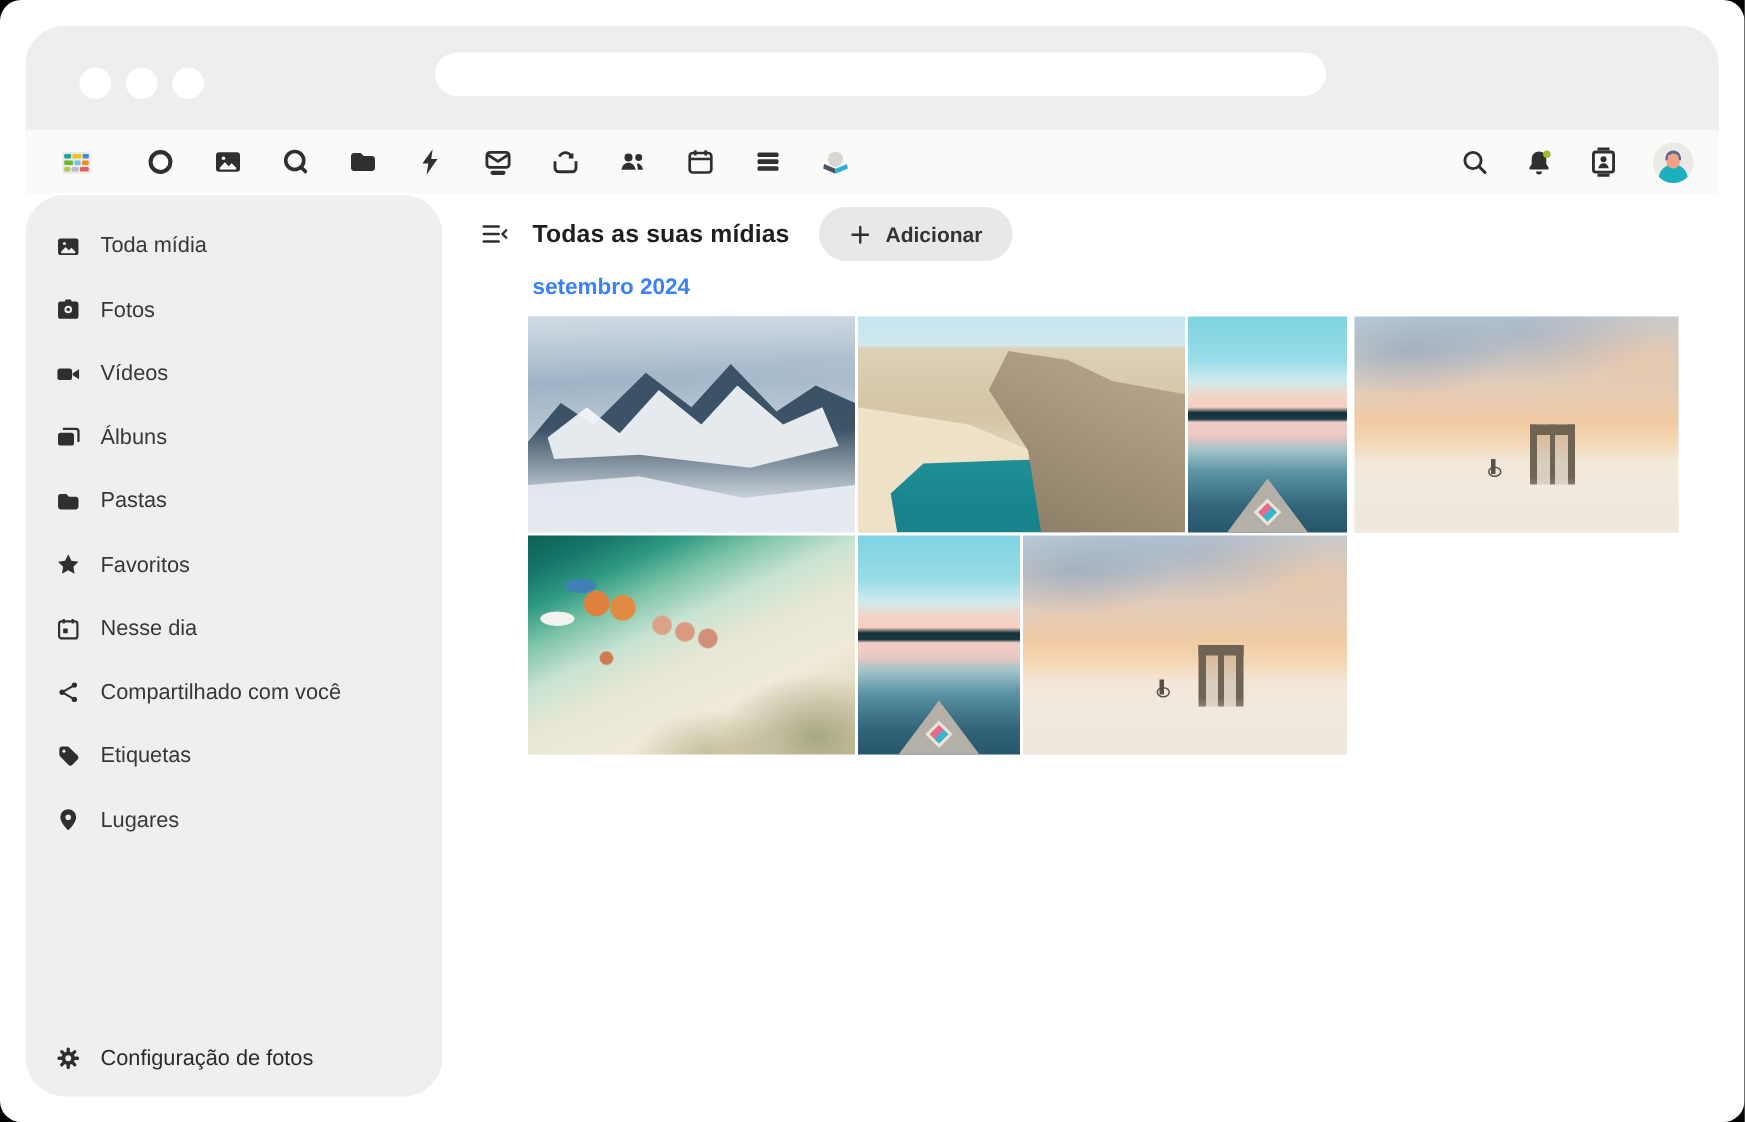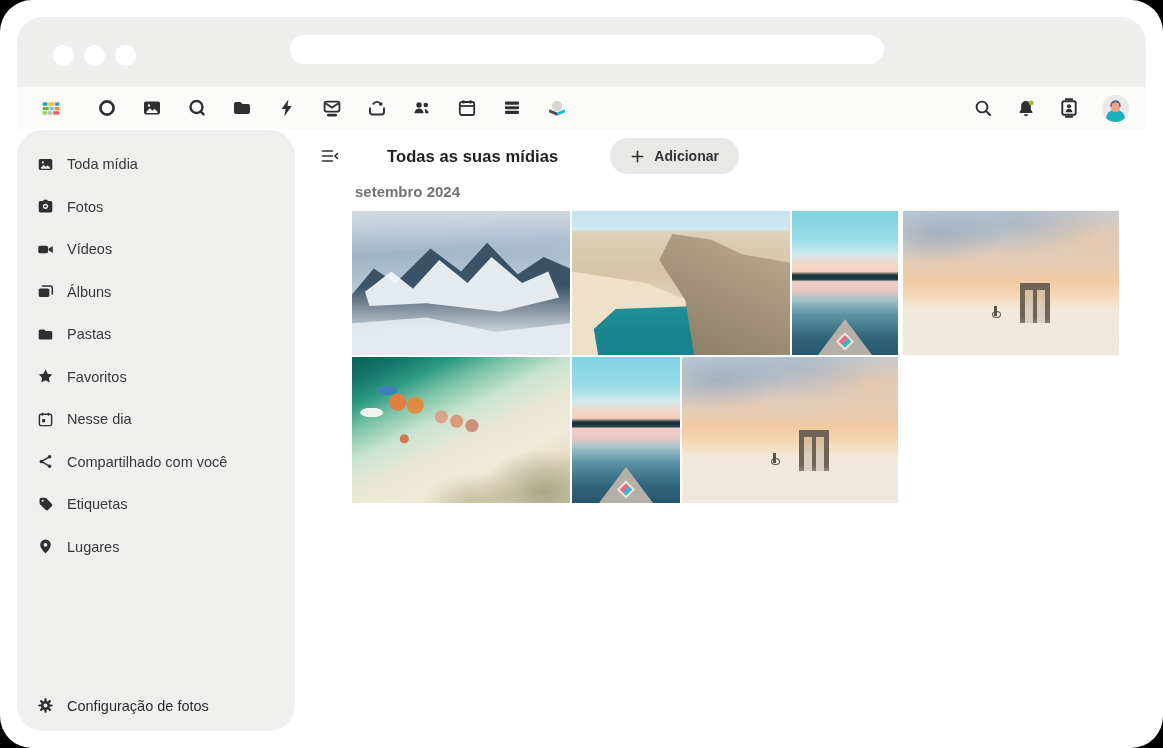--- a/index.html
+++ b/index.html
@@ -1,17 +1,17 @@
 <!DOCTYPE html>
 <html><head>
 <meta charset="utf-8">
 <style>
   * { margin:0; padding:0; box-sizing:border-box; }
   html,body { width:1163px; height:748px; background:#000; font-family:"Liberation Sans", sans-serif; }
-  .window { position:relative; width:1163px; height:748px; background:#fff; border-radius:32px; overflow:hidden; }
+  .window { position:relative; width:1163px; height:748px; background:#fff; border-radius:14px; overflow:hidden; }
 
   
   .chrome { position:absolute; left:17px; top:17px; width:1129px; height:70px;
             background:#eeeeec; border-radius:26px 26px 0 0; }
   .dots { position:absolute; left:36px; top:28px; display:flex; gap:10px; }
   .dot { width:21px; height:21px; border-radius:50%; background:#fff; }
   .urlbar { position:absolute; left:273px; top:18px; width:594px; height:29px;
             background:#fff; border-radius:15px; border:none; }
 
   
@@ -28,27 +28,27 @@
   .sidebar { position:absolute; left:17px; top:130px; width:278px; height:601px;
              background:#efefee; border-radius:26px; display:flex; flex-direction:column;
              padding:13px 0 4px 0; }
   .side-item { display:flex; align-items:center; height:42.5px; padding-left:20px; gap:13px;
                font-size:14.5px; color:#383838; cursor:pointer; }
   .side-item svg { flex:none; width:17px; height:17px; }
   .side-footer { margin-top:auto; font-weight:400; color:#2b2b2b; }
 
   
   .main { position:absolute; left:295px; top:130px; width:851px; height:601px; background:#fff; }
-  .main-header { display:flex; align-items:center; padding-top:8px;gap:32px; }
+  .main-header { display:flex; align-items:center; padding-top:8px; }
   .collapse { margin-left:25px; width:20px; height:20px; cursor:pointer; }
   .page-title { margin-left:15px; font-size:16.5px; font-weight:700; color:#1f1f1f; letter-spacing:.1px; }
   .add-btn { margin-left:20px; height:36px; border:none; background:#e8e8e6; border-radius:18px;
              display:flex; align-items:center; gap:9px; padding:0 20px; cursor:pointer; }
   .add-btn span { font-size:14px; font-weight:700; color:#333;text-align:right; }
-  .month { margin-left:60px; margin-top:9px; font-size:15px; font-weight:700; color:#737373; }
+  .month { margin-left:60px; margin-top:9px; font-size:15px; font-weight:700; color:#3b82f6; }
 
   .grid { margin-left:57px; margin-top:11px; }
   .grow { display:flex; gap:2px; }
   .grow + .grow { margin-top:2px; }
   .ph { position:relative; overflow:hidden; cursor:pointer; flex:none; }
   .r1 .ph { height:144px; } .r2 .ph { height:146px; }
   .w-l { width:218px; } .w-s3 { width:106px; } .w-s6 { width:108px; } .w-m { width:216px; }
   .gap3 { margin-left:3px; }
 
   

